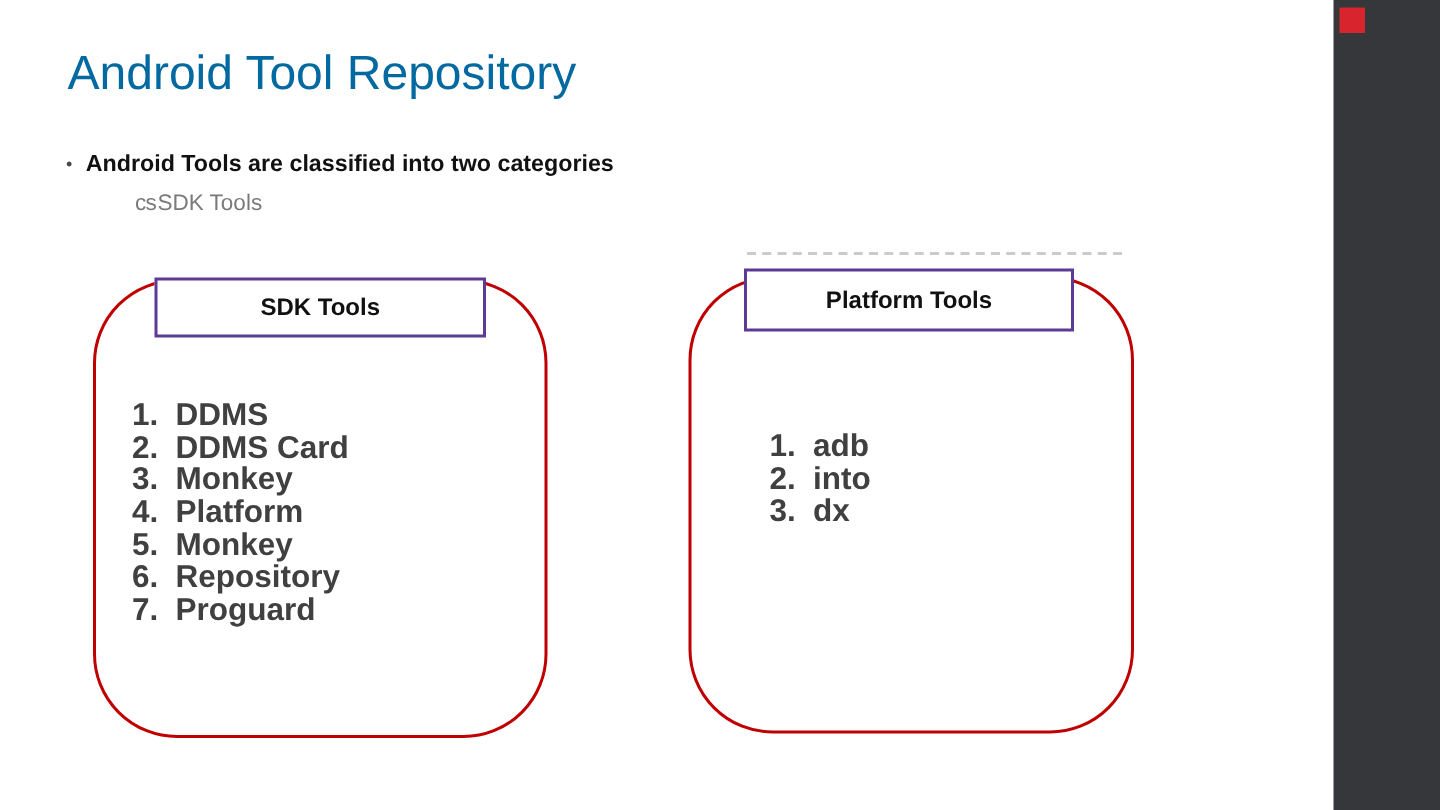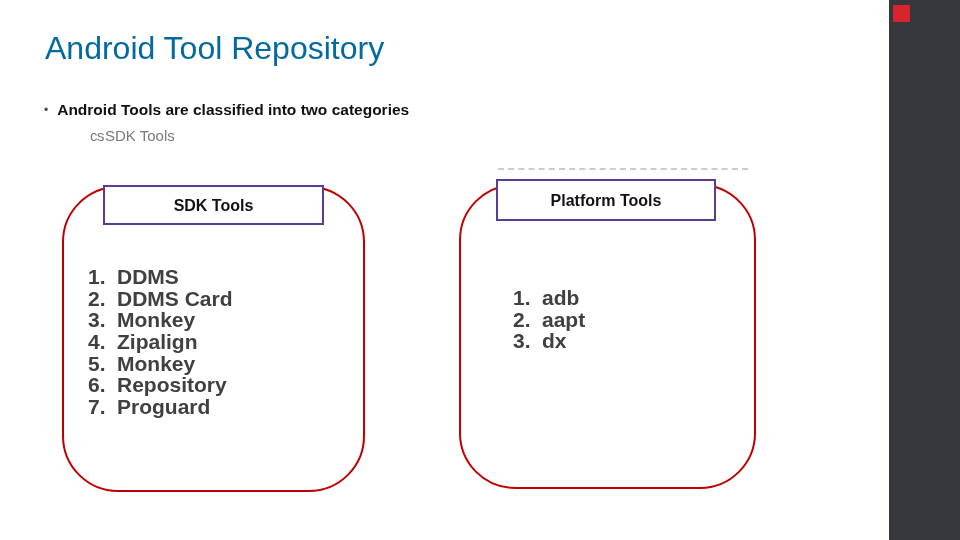--- a/index.html
+++ b/index.html
@@ -98,28 +98,28 @@
     <span>SDK Tools</span>
   </div>
   <div class="header-box pf-h">
     <span>Platform Tools</span>
   </div>
 
   <ul class="tool-list sdk-list">
     <li class="tool-row"><span class="tool-num">1.</span><span>DDMS</span></li>
     <li class="tool-row"><span class="tool-num">2.</span><span>DDMS Card</span></li>
     <li class="tool-row"><span class="tool-num">3.</span><span>Monkey</span></li>
-    <li class="tool-row"><span class="tool-num">4.</span><span>Zipalign</span></li>
+    <li class="tool-row"><span class="tool-num">4.</span><span>Platform</span></li>
     <li class="tool-row"><span class="tool-num">5.</span><span>Monkey</span></li>
     <li class="tool-row"><span class="tool-num">6.</span><span>Repository</span></li>
     <li class="tool-row"><span class="tool-num">7.</span><span>Proguard</span></li>
   </ul>
 
   <ul class="tool-list pf-list">
     <li class="tool-row"><span class="tool-num">1.</span><span>adb</span></li>
-    <li class="tool-row"><span class="tool-num">2.</span><span>aapt</span></li>
+    <li class="tool-row"><span class="tool-num">2.</span><span>into</span></li>
     <li class="tool-row"><span class="tool-num">3.</span><span>dx</span></li>
   </ul>
 
   <div class="sidebar"></div>
   <div class="red-marker"></div>
 
 </div>
 
 </body></html>

